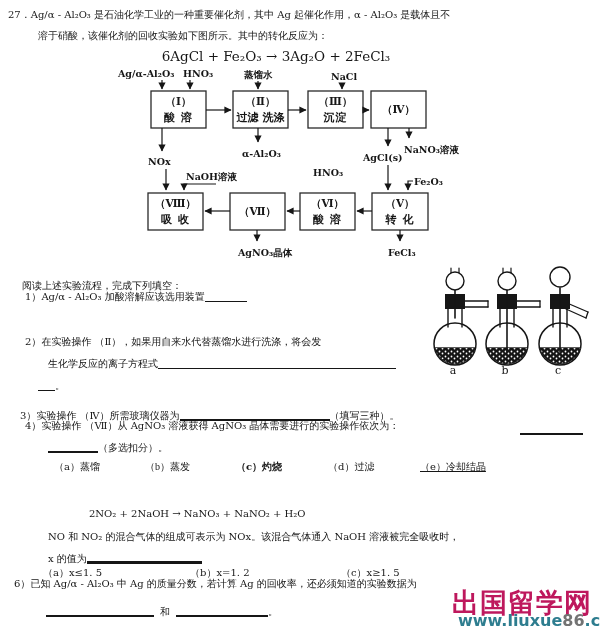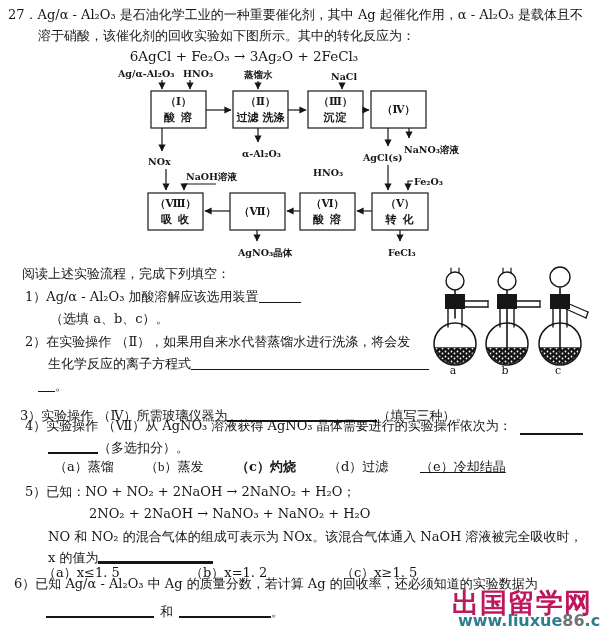--- a/index.html
+++ b/index.html
@@ -2,21 +2,21 @@
 <html><head>
 <meta charset="utf-8">
 <style>
   html,body { margin:0; padding:0; background:#e8e8e8; }
   .page {
     position:relative; width:600px; height:632px; margin:0 auto;
     background:#ffffff; overflow:hidden;
     font-family:"DejaVu Serif","Liberation Serif",serif;
     color:#161616;
   }
-  .t { position:absolute; white-space:nowrap; font-size:13px; line-height:15px; z-index:2; }
+  .t { position:absolute; white-space:nowrap; font-size:10px; line-height:15px; z-index:2; }
   .blank { display:inline-block; border-bottom:1.5px solid #161616; height:11px; vertical-align:-2px; }
   .blank.th { border-bottom-width:2.5px; }
   .abs-blank { position:absolute; border-bottom:2px solid #161616; z-index:2; }
   svg.overlay { position:absolute; left:0; top:0; z-index:1; }
   .box-num   { font-size:10.5px; font-weight:bold; text-anchor:middle; fill:#161616; }
   .box-label { font-size:11px;  font-weight:bold; text-anchor:middle; fill:#161616; letter-spacing:1px; }
   .flow-label{ font-size:9.5px; font-weight:bold; fill:#161616; }
   .app-label { font-size:11px; fill:#161616; text-anchor:middle; }
   .wm-title {
     position:absolute; z-index:3; font-size:27px; font-weight:bold; color:#be185d;
@@ -28,21 +28,21 @@
   }
   .wm-url .red { color:#737373; }
 </style>
 </head>
 <body>
 
 <div class="page">
 
   <div class="t" style="left:8px; top:7px;"><span>27．</span><span>Ag/α - Al₂O₃ 是石油化学工业的一种重要催化剂，其中 Ag 起催化作用，α - Al₂O₃ 是载体且不</span></div>
   <div class="t" style="left:38px; top:28px;"><span>溶于硝酸，该催化剂的回收实验如下图所示。其中的转化反应为：</span></div>
-  <div class="t" style="left:0; top:49px; width:488px; text-align:center; font-size:13.5px;"><span>6AgCl + Fe₂O₃ → 3Ag₂O + 2FeCl₃</span></div>
+  <div class="t" style="left:0; top:49px; width:488px; text-align:center; font-size:13.5px;padding-left:32px;"><span>6AgCl + Fe₂O₃ → 3Ag₂O + 2FeCl₃</span></div>
 
   <svg class="overlay" width="600" height="632" viewBox="0 0 600 632">
     <defs>
       <marker id="ah" markerWidth="7" markerHeight="7" refX="5.5" refY="3" orient="auto">
         <path d="M0,0 L6,3 L0,6 Z" fill="#161616"></path>
       </marker>
       <pattern id="liq" patternUnits="userSpaceOnUse" width="6" height="5">
         <rect width="6" height="5" fill="#141414"></rect>
         <circle cx="1.5" cy="1.5" r="0.9" fill="#ffffff"></circle>
         <circle cx="4.5" cy="3.5" r="0.9" fill="#ffffff"></circle>
@@ -176,44 +176,42 @@
       <line x1="567" y1="303" x2="588" y2="312" stroke="#161616" stroke-width="1.3"></line>
       <line x1="566" y1="309" x2="586" y2="318" stroke="#161616" stroke-width="1.3"></line>
       <line x1="588" y1="312" x2="586" y2="318" stroke="#161616" stroke-width="1.3"></line>
       <rect x="550" y="294" width="20" height="15" fill="#161616"></rect>
       <line x1="560" y1="288" x2="560" y2="352" stroke="#161616" stroke-width="1.6"></line>
       <circle cx="560" cy="277" r="10" fill="#fff" stroke="#161616" stroke-width="1.4"></circle>
       <text class="app-label" x="558" y="374">c</text>
     </g>
   </svg>
 
-  <div class="t" style="left:22px; top:266px;"><span>阅读上述实验流程，完成下列填空：</span></div>
+  <div class="t" style="left:22px; top:278px;"><span>阅读上述实验流程，完成下列填空：</span></div>
 
   <div class="t" style="left:25px; top:289px;"><span>1）</span><span>Ag/α - Al₂O₃ 加酸溶解应该选用装置</span><span class="blank" style="width:42px;"></span></div>
-  <div class="t" style="left:50px; top:311px;"><span>（选填 a、b、c）。</span></div>
 
   <div class="t" style="left:25px; top:334px;"><span>2）</span><span>在实验操作 （Ⅱ），如果用自来水代替蒸馏水进行洗涤，将会发</span></div>
   <div class="t" style="left:48px; top:356px;"><span>生化学反应的离子方程式</span><span class="blank" style="width:238px;"></span></div>
   <div class="t" style="left:38px; top:378px;"><span class="blank" style="width:17px;"></span><span>。</span></div>
 
   <div class="t" style="left:20px; top:408px;"><span>3）</span><span>实验操作 （Ⅳ）所需玻璃仪器为</span><span class="blank th" style="width:150px;"></span><span>（填写三种）。</span></div>
 
   <div class="t" style="left:25px; top:418px;"><span>4）</span><span>实验操作 （Ⅶ）从 AgNO₃ 溶液获得 AgNO₃ 晶体需要进行的实验操作依次为：</span></div>
   <div class="abs-blank" style="left:520px; top:422px; width:63px; height:11px;"></div>
   <div class="t" style="left:48px; top:440px;"><span class="blank th" style="width:50px;"></span><span>（多选扣分）。</span></div>
 
   <div>
     <div class="t" style="left:54px;  top:459px;"><span>（a）蒸馏</span></div>
     <div class="t" style="left:145px; top:459px;font-family:Liberation Serif, serif;"><span>（b）蒸发</span></div>
     <div class="t" style="left:236px; top:459px;font-weight:bold;"><span>（c）灼烧</span></div>
     <div class="t" style="left:328px; top:459px;"><span>（d）过滤</span></div>
     <div class="t" style="left:420px; top:459px;text-decoration:underline;"><span>（e）冷却结晶</span></div>
   </div>
 
-  <div class="t" style="left:25px; top:484px;"><span>5）</span><span>已知：</span><span>NO + NO₂ + 2NaOH → 2NaNO₂ + H₂O；</span></div>
   <div class="t" style="left:89px; top:506px;"><span>2NO₂ + 2NaOH → NaNO₃ + NaNO₂ + H₂O</span></div>
   <div class="t" style="left:48px; top:550px;"><span>x 的值为</span><span class="blank th" style="width:115px; border-bottom-width:3px;"></span></div>
   <div class="t" style="left:48px; top:529px;"><span>NO 和 NO₂ 的混合气体的组成可表示为 NOx。该混合气体通入 NaOH 溶液被完全吸收时，</span></div>
 
   <div>
     <div class="t" style="left:43px;  top:565px;"><span>（a）x≤1. 5</span></div>
     <div class="t" style="left:190px; top:565px;"><span>（b）x=1. 2</span></div>
     <div class="t" style="left:341px; top:565px;"><span>（c）x≥1. 5</span></div>
   </div>
 

